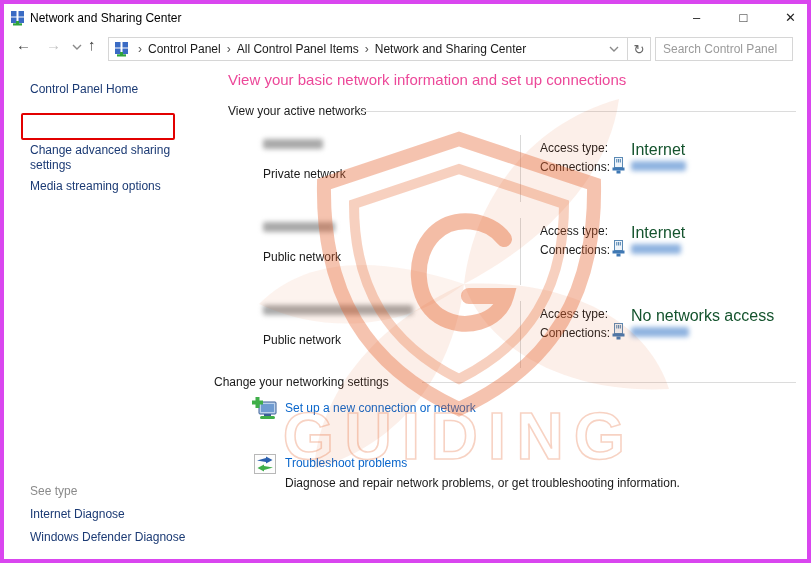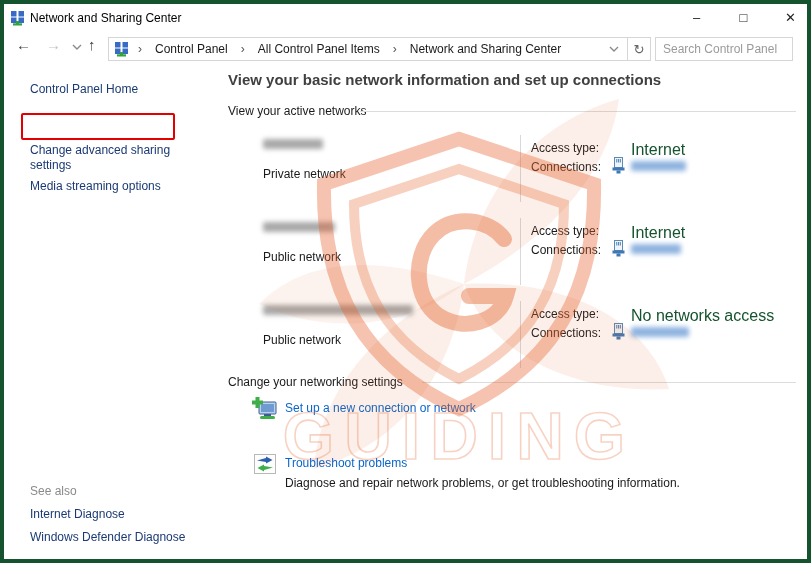--- a/index.html
+++ b/index.html
@@ -1,44 +1,44 @@
 <!DOCTYPE html>
 <html><head>
 <meta charset="utf-8">
 <style>
   html,body{margin:0;padding:0;background:#fff;font-family:"Liberation Sans","DejaVu Sans",sans-serif;}
-  #window{position:relative;width:811px;height:563px;box-sizing:border-box;border:4px solid #14532d;background:#fff;overflow:hidden;}
+  #window{position:relative;width:811px;height:563px;box-sizing:border-box;border:4px solid #d946ef;background:#fff;overflow:hidden;}
   .abs{position:absolute;}
   
   .titlebar{left:0;top:0;width:803px;height:28px;background:#fff;}
   .title-text{left:26px;top:7px;font-size:12px;color:#000;white-space:nowrap;}
   .winbtn{top:0;width:45px;height:27px;display:flex;align-items:center;justify-content:center;font-size:13px;color:#222;cursor:default;}
   
   .nav-glyph{top:32px;font-size:15px;color:#444;line-height:18px;}
   .nav-glyph.disabled{color:#c3c3c3;}
   .crumbbar{left:104px;top:33px;width:520px;height:24px;border:1px solid #d6d6d6;box-sizing:border-box;display:flex;align-items:center;background:#fff;}
-  .crumb-item{font-size:12px;color:#1a1a1a;margin:0 9px;white-space:nowrap;cursor:default;}
+  .crumb-item{font-size:12px;color:#1a1a1a;margin:0 2px;white-space:nowrap;cursor:default;}
   .crumb-sep{font-size:12px;color:#555;margin:0 4px;}
   .refreshbox{left:623px;top:33px;width:24px;height:24px;border:1px solid #d6d6d6;box-sizing:border-box;display:flex;align-items:center;justify-content:center;font-size:13px;color:#666;background:#fff;}
   .searchbox{left:651px;top:33px;width:138px;height:24px;border:1px solid #d6d6d6;box-sizing:border-box;display:flex;align-items:center;background:#fff;}
   .searchbox input{border:0;outline:0;flex:1;font-size:12px;color:#333;padding:0 4px 0 7px;font-family:inherit;background:transparent;}
   .searchbox input::placeholder{color:#9a9a9a;}
   
   .side-link{font-size:12px;color:#1b3a74;cursor:pointer;white-space:nowrap;}
   .side-gray{font-size:12px;color:#8a8a8a;}
   .red-box{left:17px;top:109px;width:150px;height:23px;border:2px solid #E20000;border-radius:2px;z-index:60;}
   
-  .heading{left:224px;top:67px;font-size:15px;color:#404040;white-space:nowrap;font-weight:bold;}
+  .heading{left:224px;top:67px;font-size:15px;color:#ec4899;white-space:nowrap;}
   .section-title{font-size:12px;color:#1a1a1a;white-space:nowrap;}
   .hrule{height:1px;background:#dcdcdc;}
   .vline{width:1px;background:#d9d9d9;}
   .net-name-blob{height:10px;background:#a9a9a9;border-radius:2px;filter:blur(2.5px);}
   .conn-blob{height:10px;background:#8fb3e0;border-radius:2px;filter:blur(2.5px);}
   .net-type{font-size:12px;color:#1a1a1a;margin-top:8px;}
-  .kv-label{font-size:12px;color:#1a1a1a;}
+  .kv-label{font-size:12px;color:#1a1a1a;margin-left:9px;}
   .kv-value{font-size:16px;color:#14532d;}
   .link-blue{font-size:12px;color:#0a66cb;cursor:pointer;white-space:nowrap;}
   .desc{font-size:12px;color:#1a1a1a;white-space:nowrap;}
   
   #watermark{left:0;top:0;width:803px;height:555px;z-index:50;pointer-events:none;}
 </style>
 </head>
 <body>
 
 <div id="window">
@@ -99,21 +99,21 @@
     <svg style="margin-right:7px" width="13" height="13" viewBox="0 0 13 13">
       <circle cx="5.2" cy="5.2" r="3.8" fill="none" stroke="#8a8a8a" stroke-width="1.4"></circle>
       <line x1="8.2" y1="8.2" x2="12" y2="12" stroke="#8a8a8a" stroke-width="1.4"></line>
     </svg>
   </div>
 
   <span class="abs side-link" style="left:26px;top:78px">Control Panel Home</span>
   <div class="abs red-box"></div>
   <span class="abs side-link" style="left:26px;top:175px">Media streaming options</span>
   <span class="abs side-link" style="left:26px;top:139px;width:150px;white-space:normal;line-height:15px">Change advanced sharing settings</span>
-  <span class="abs side-gray" style="left:26px;top:480px">See also</span>
+  <span class="abs side-gray" style="left:26px;top:480px">See type</span>
   <span class="abs side-link" style="left:26px;top:503px">Internet Diagnose</span>
   <span class="abs side-link" style="left:26px;top:526px">Windows Defender Diagnose</span>
 
   <span class="abs heading">View your basic network information and set up connections</span>
 
   <span class="abs section-title" style="left:224px;top:100px">View your active networks</span>
   <div class="abs hrule" style="left:356px;top:107px;width:436px"></div>
 
   <div class="abs net-name-blob" style="left:259px;top:135px;width:60px"></div>
   <span class="abs net-type" style="left:259px;top:155px">Private network</span>
@@ -156,21 +156,21 @@
   <svg class="abs" style="left:608px;top:319px" width="13" height="17" viewBox="0 0 13 17">
     <rect x="2.5" y="0.5" width="8" height="10" fill="#eef4fa" stroke="#5b8ab5"></rect>
     <rect x="4.2" y="2" width="1.1" height="3.5" fill="#5b8ab5"></rect>
       <rect x="6" y="2" width="1.1" height="3.5" fill="#5b8ab5"></rect>
       <rect x="7.8" y="2" width="1.1" height="3.5" fill="#5b8ab5"></rect>
     <rect x="0.5" y="10.5" width="12" height="3" fill="#3f78b4"></rect>
       <rect x="4.5" y="13.5" width="4" height="3" fill="#3f78b4"></rect>
   </svg>
   <div class="abs conn-blob" style="left:627px;top:323px;width:58px"></div>
 
-  <span class="abs section-title" style="left:224px;top:371px">Change your networking settings</span>
+  <span class="abs section-title" style="left:210px;top:371px">Change your networking settings</span>
   <div class="abs hrule" style="left:418px;top:378px;width:374px"></div>
 
   <svg class="abs" style="left:248px;top:393px" width="26" height="24" viewBox="0 0 26 24">
     <rect x="7" y="5" width="17" height="12" rx="1" fill="#bcd2ec" stroke="#3a5f96"></rect>
     <rect x="9" y="7" width="13" height="8" fill="#6f9bd1"></rect>
     <rect x="12" y="17" width="7" height="2" fill="#3a5f96"></rect>
     <rect x="8" y="19" width="15" height="3" rx="1.5" fill="#3fae49"></rect>
     <rect x="0" y="3.5" width="11" height="4" fill="#3fae49"></rect>
       <rect x="3.5" y="0" width="4" height="11" fill="#3fae49"></rect>
   </svg>

